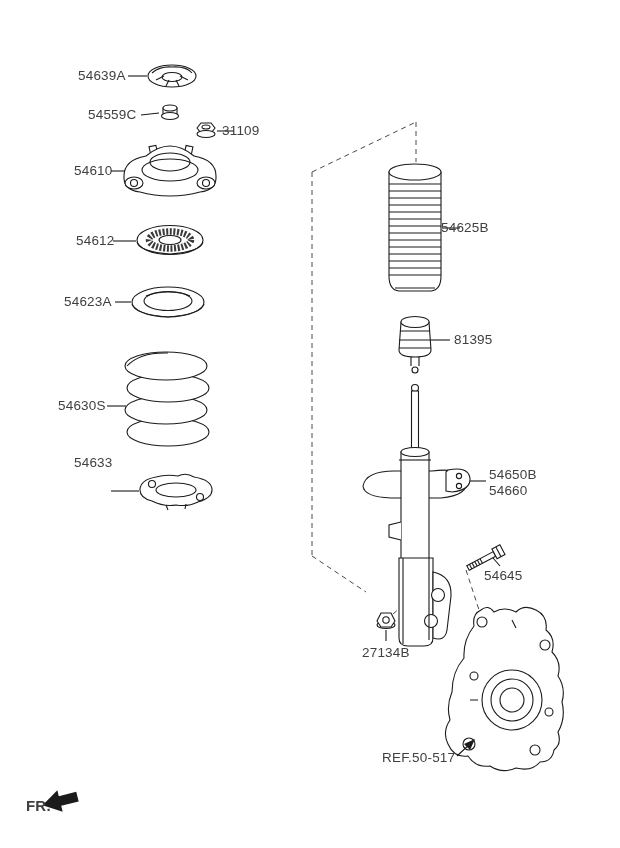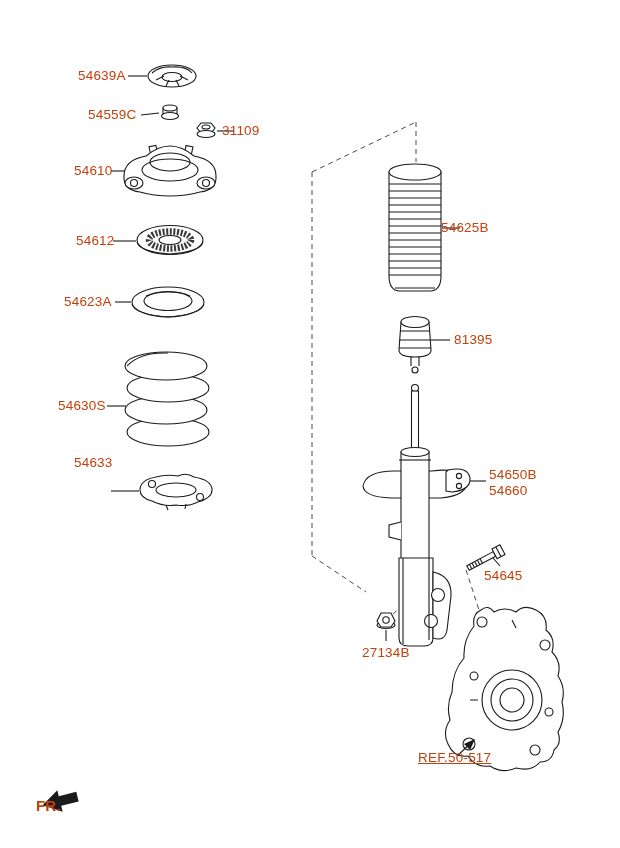--- a/index.html
+++ b/index.html
@@ -6,26 +6,26 @@
   #page{
     position:relative;
     width:620px;height:848px;
     background:#ffffff;
     font-family:"Liberation Sans","DejaVu Sans",sans-serif;
     overflow:hidden;
   }
   .label{
     position:absolute;
     font-size:13.5px;
-    color:#c2410c;
+    color:#404040;
     letter-spacing:0.2px;
     white-space:nowrap;
   }
-  .label.ref{text-decoration:underline;margin-left:36px;}
-  .label.fr{font-weight:bold;font-size:15px;margin-left:10px;}
+  .label.ref{}
+  .label.fr{font-weight:bold;font-size:15px;}
   svg{position:absolute;left:0;top:0;}
   .ln{stroke:#1b1b1b;stroke-width:1.1;fill:none;}
   .lnF{stroke:#1b1b1b;stroke-width:1.1;fill:#ffffff;}
   .dash{stroke:#4a4a4a;stroke-width:1;fill:none;stroke-dasharray:5 4;}
   .fill{fill:#1b1b1b;stroke:none;}
 </style>
 </head>
 <body>
 
 <div id="page">

